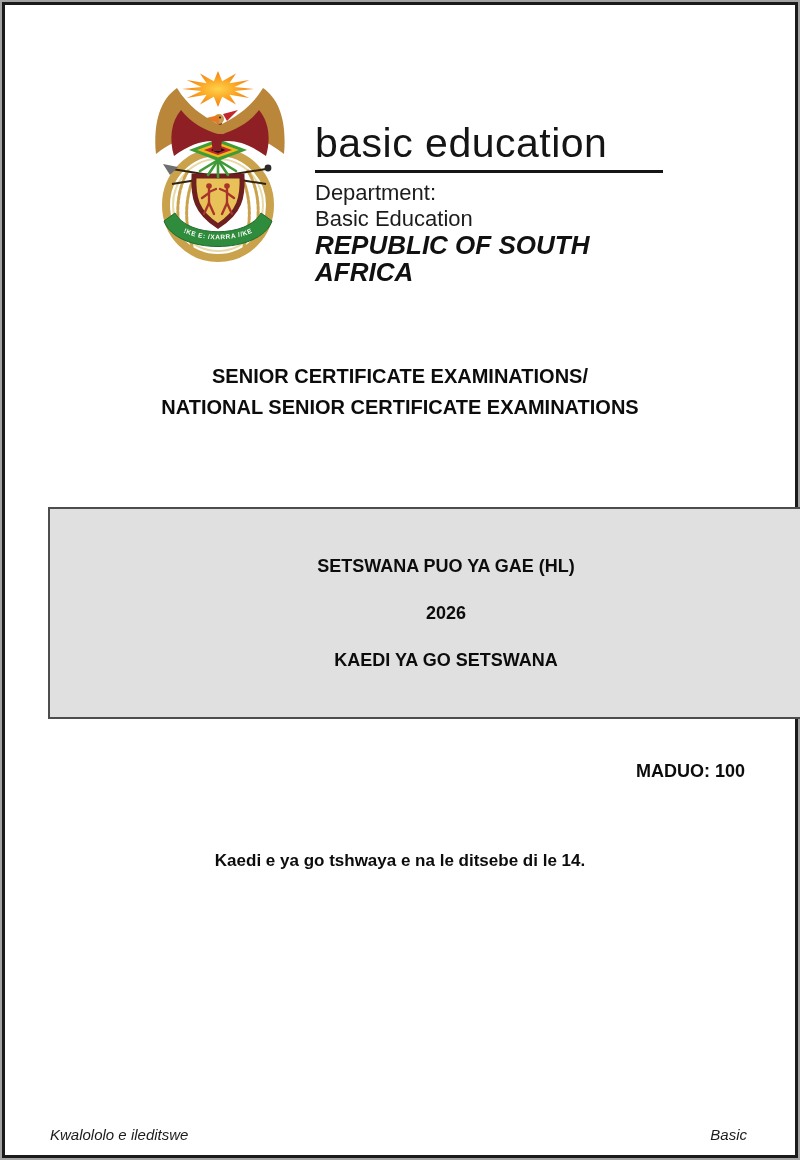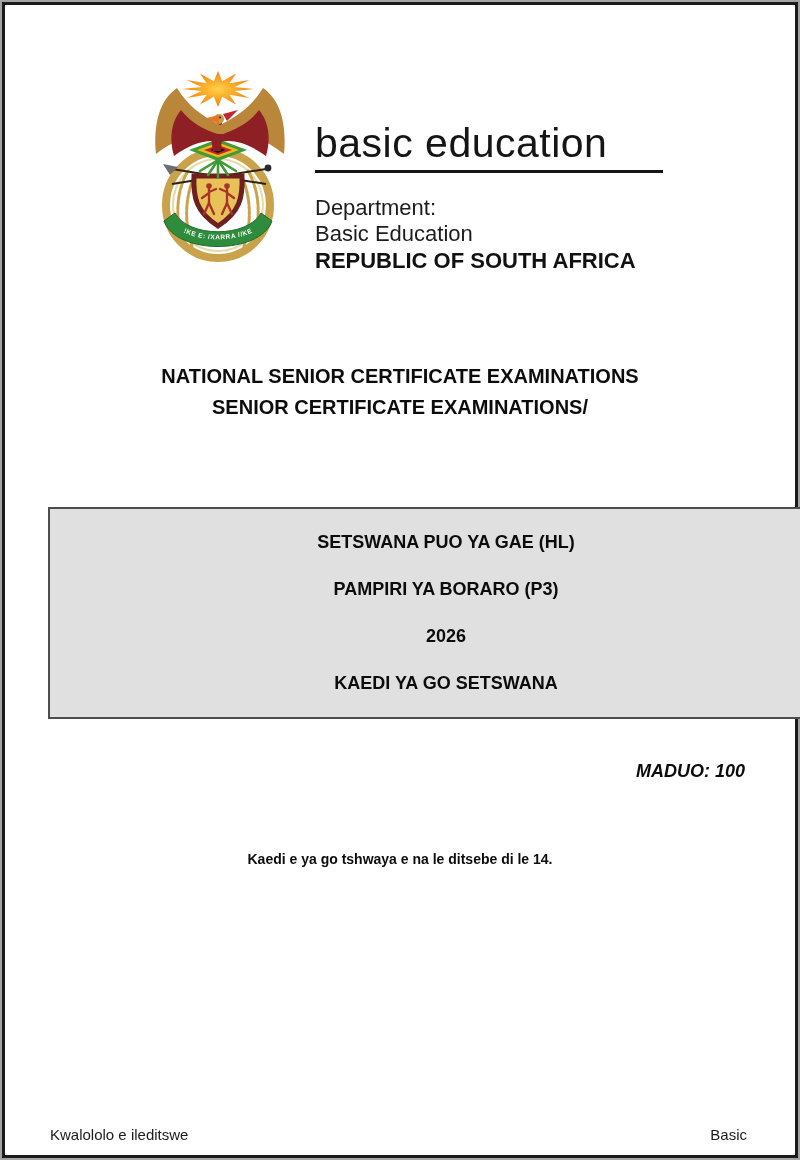--- a/index.html
+++ b/index.html
@@ -14,52 +14,52 @@
     position:absolute;left:2px;top:2px;width:796px;height:1156px;
     box-sizing:border-box;
     background:#ffffff;
     border:3px solid #1a1a1a;
   }
   
   .emblem{position:absolute;left:145px;top:60px;width:140px;height:200px;}
   .brand-block{position:absolute;left:310px;top:116px;width:360px;}
   .brand{font-size:41px;font-weight:400;letter-spacing:0.5px;color:#151515;line-height:44px;}
   .brand-rule{width:348px;height:0;border-bottom:3px solid #151515;margin-top:5px;}
-  .dept{font-size:22px;line-height:26px;margin-top:22px;color:#1c1c1c;}
-  .country{font-size:22px;line-height:27px;font-weight:bold;color:#111;}
+  .dept{font-size:22px;line-height:26px;margin-top:7px;color:#1c1c1c;}
+  .country{font-size:26px;line-height:27px;font-weight:bold;color:#111;font-style:italic;}
   
   .main-title{
     position:absolute;top:356px;left:0;width:100%;
     text-align:center;font-weight:bold;font-size:20px;line-height:31px;color:#0c0c0c;
   }
   
   .subject-box{
     position:absolute;left:43px;top:502px;width:796px;height:212px;
     box-sizing:border-box;
     background:#e0e0e0;border:2px solid #4d4d4d;
     display:flex;flex-direction:column;justify-content:center;align-items:center;
     gap:26px;
     text-align:center;font-weight:bold;font-size:18px;color:#0c0c0c;
   }
   .subject-box .line{margin:0;}
   
   .marks{
     position:absolute;top:756px;right:50px;
-    font-weight:bold;font-size:18px;color:#0c0c0c;font-style:italic;
+    font-weight:bold;font-size:18px;color:#0c0c0c;
   }
   
   .note{
     position:absolute;top:846px;left:0;width:100%;
-    text-align:center;font-weight:bold;font-size:14px;color:#0c0c0c;
+    text-align:center;font-weight:bold;font-size:17px;color:#0c0c0c;
   }
   
   .footer{
     position:absolute;top:1121px;left:45px;right:48px;
     display:flex;justify-content:space-between;
-    font-size:15px;color:#1c1c1c;
+    font-style:italic;font-size:15px;color:#1c1c1c;
   }
 </style>
 </head>
 <body>
 
 <div class="page">
 
   <svg class="emblem" viewBox="0 0 140 200" xmlns="http://www.w3.org/2000/svg">
     <defs>
       <radialGradient id="sunGrad" cx="50%" cy="50%" r="60%">
@@ -152,27 +152,26 @@
     <div class="brand">basic education</div>
     <div class="brand-rule"></div>
     <div class="dept">
       <div>Department:</div>
       <div>Basic Education</div>
     </div>
     <div class="country">REPUBLIC OF SOUTH AFRICA</div>
   </div>
 
   <div class="main-title">
+    <div>SENIOR CERTIFICATE EXAMINATIONS/</div>
     <div>NATIONAL SENIOR CERTIFICATE EXAMINATIONS</div>
-    <div>SENIOR CERTIFICATE EXAMINATIONS/</div>
   </div>
 
   <div class="subject-box">
     <p class="line">SETSWANA PUO YA GAE (HL)</p>
-    <p class="line">PAMPIRI YA BORARO (P3)</p>
     <p class="line">2026</p>
     <p class="line">KAEDI YA GO SETSWANA</p>
   </div>
 
   <div class="marks">MADUO: 100</div>
 
   <div class="note">Kaedi e ya go tshwaya e na le ditsebe di le 14.</div>
 
   <div class="footer">
     <span>Kwalololo e ileditswe</span>

